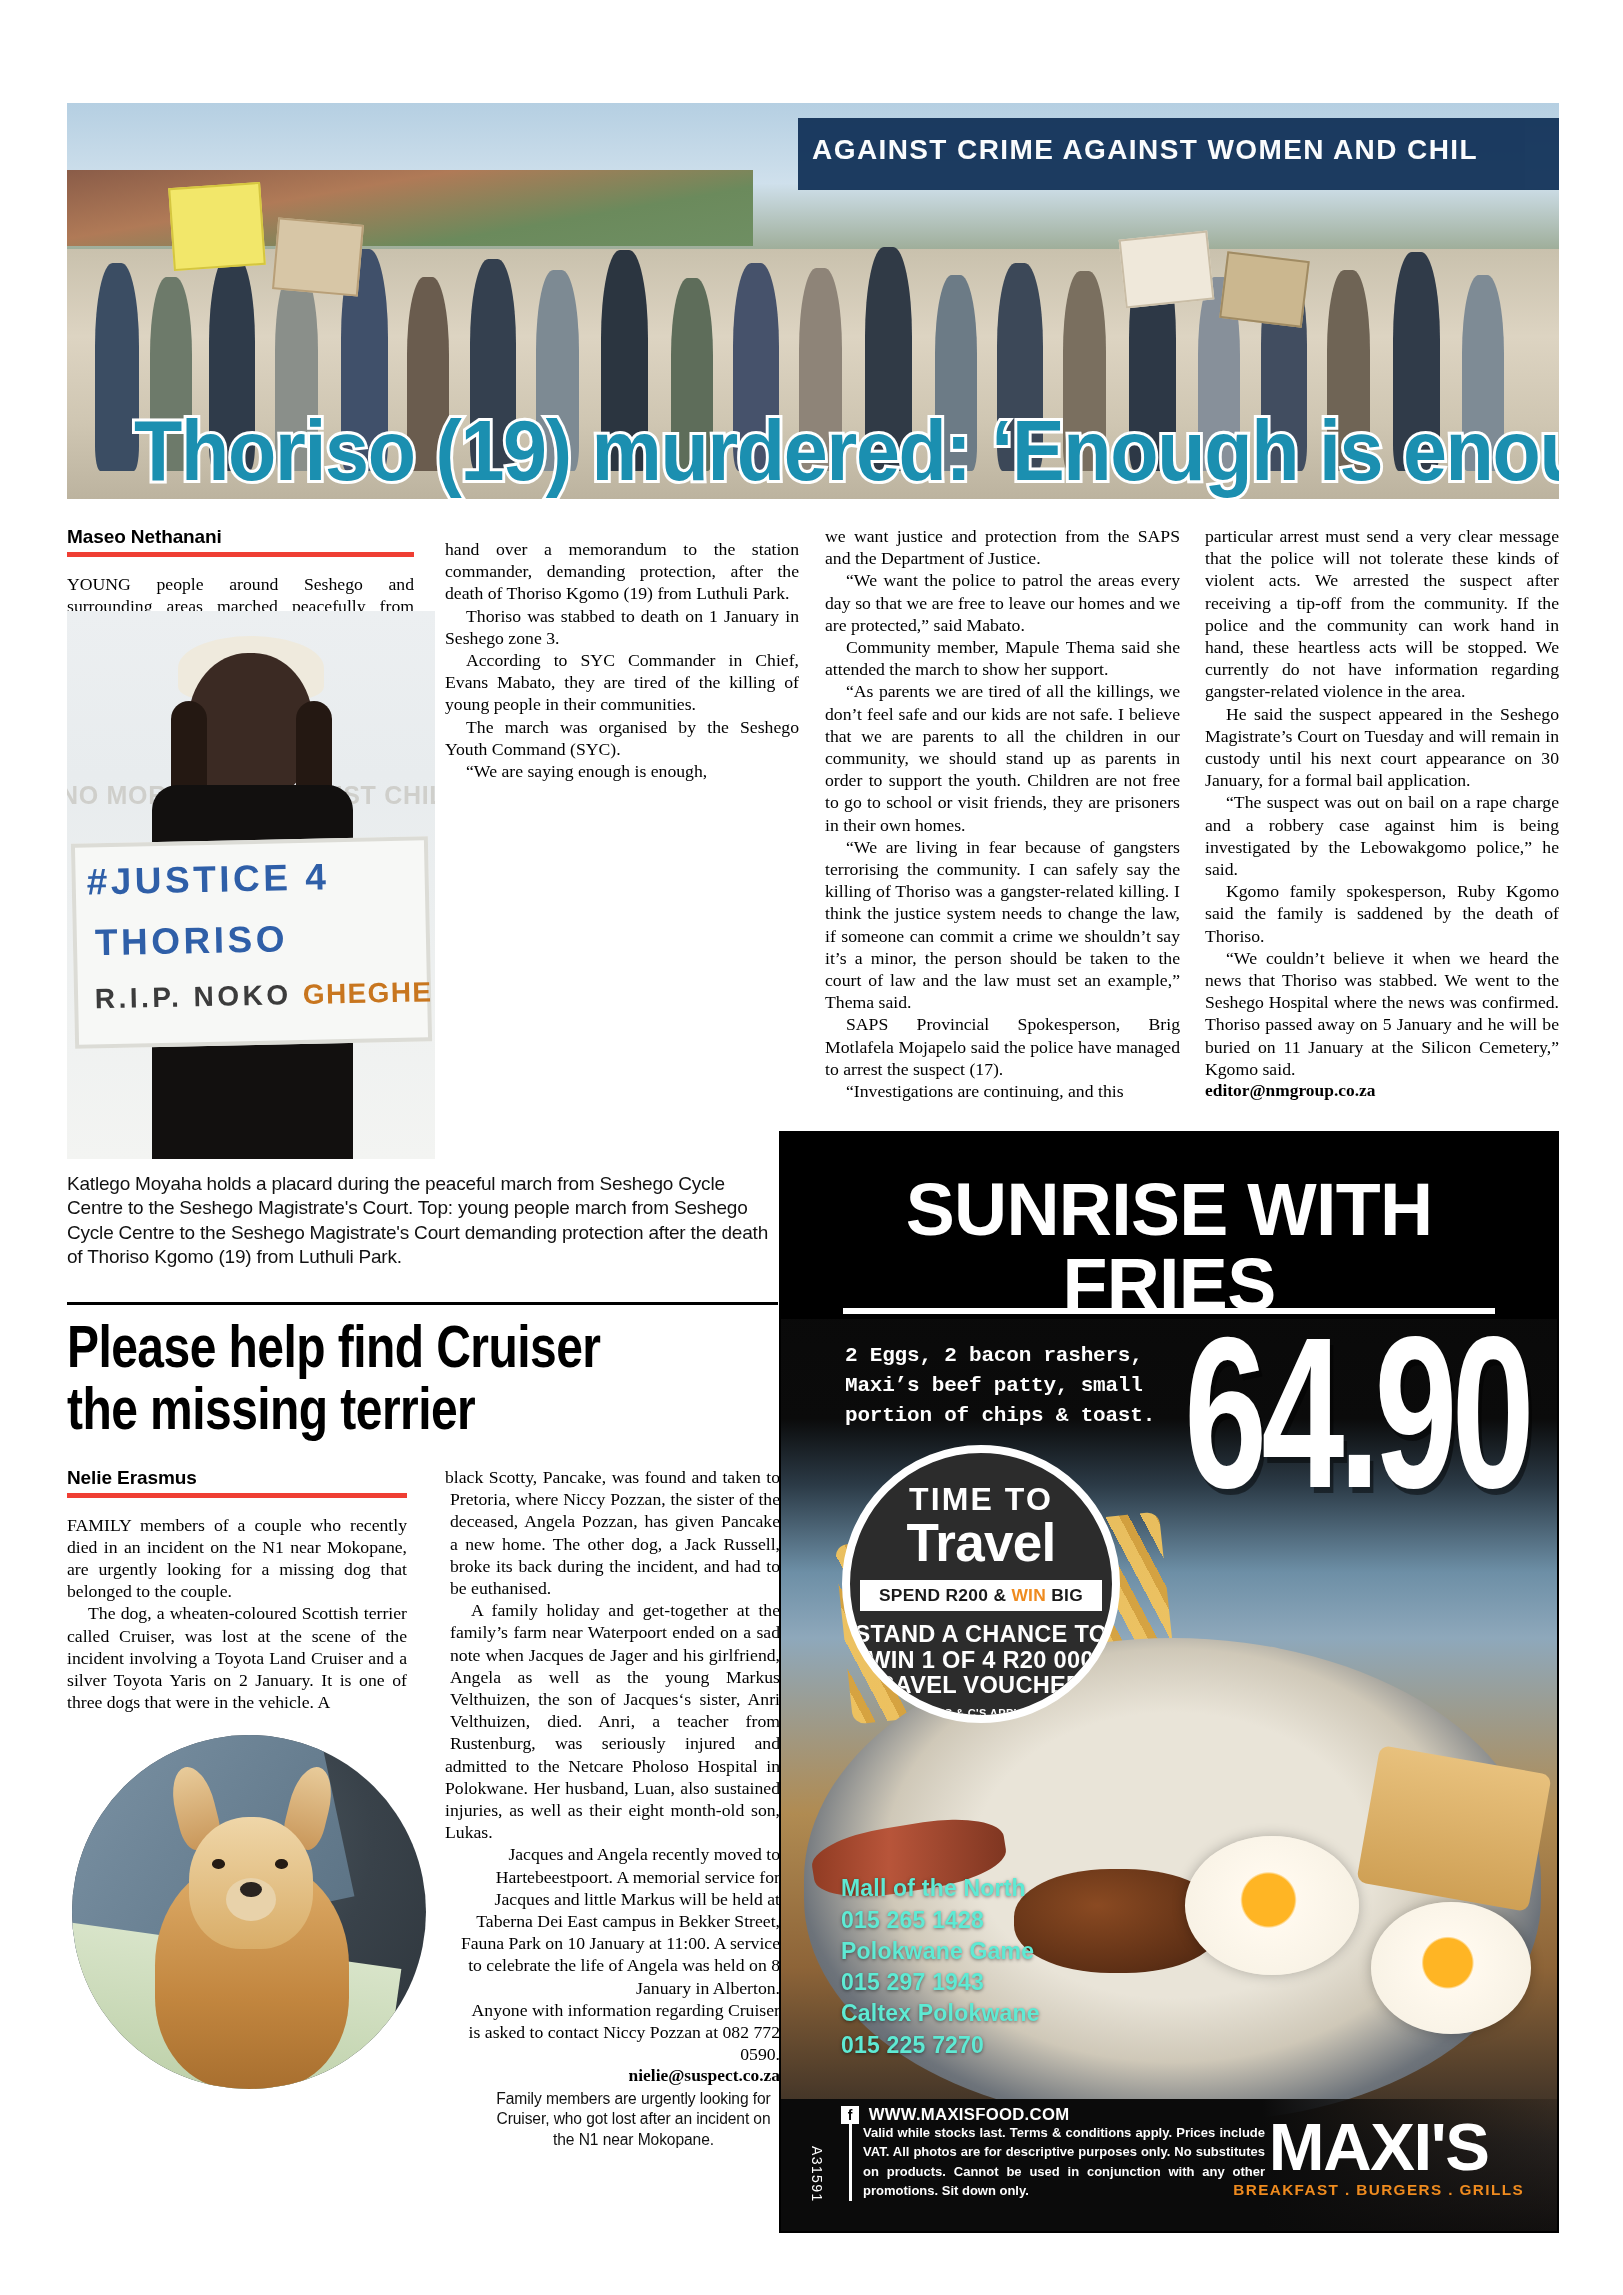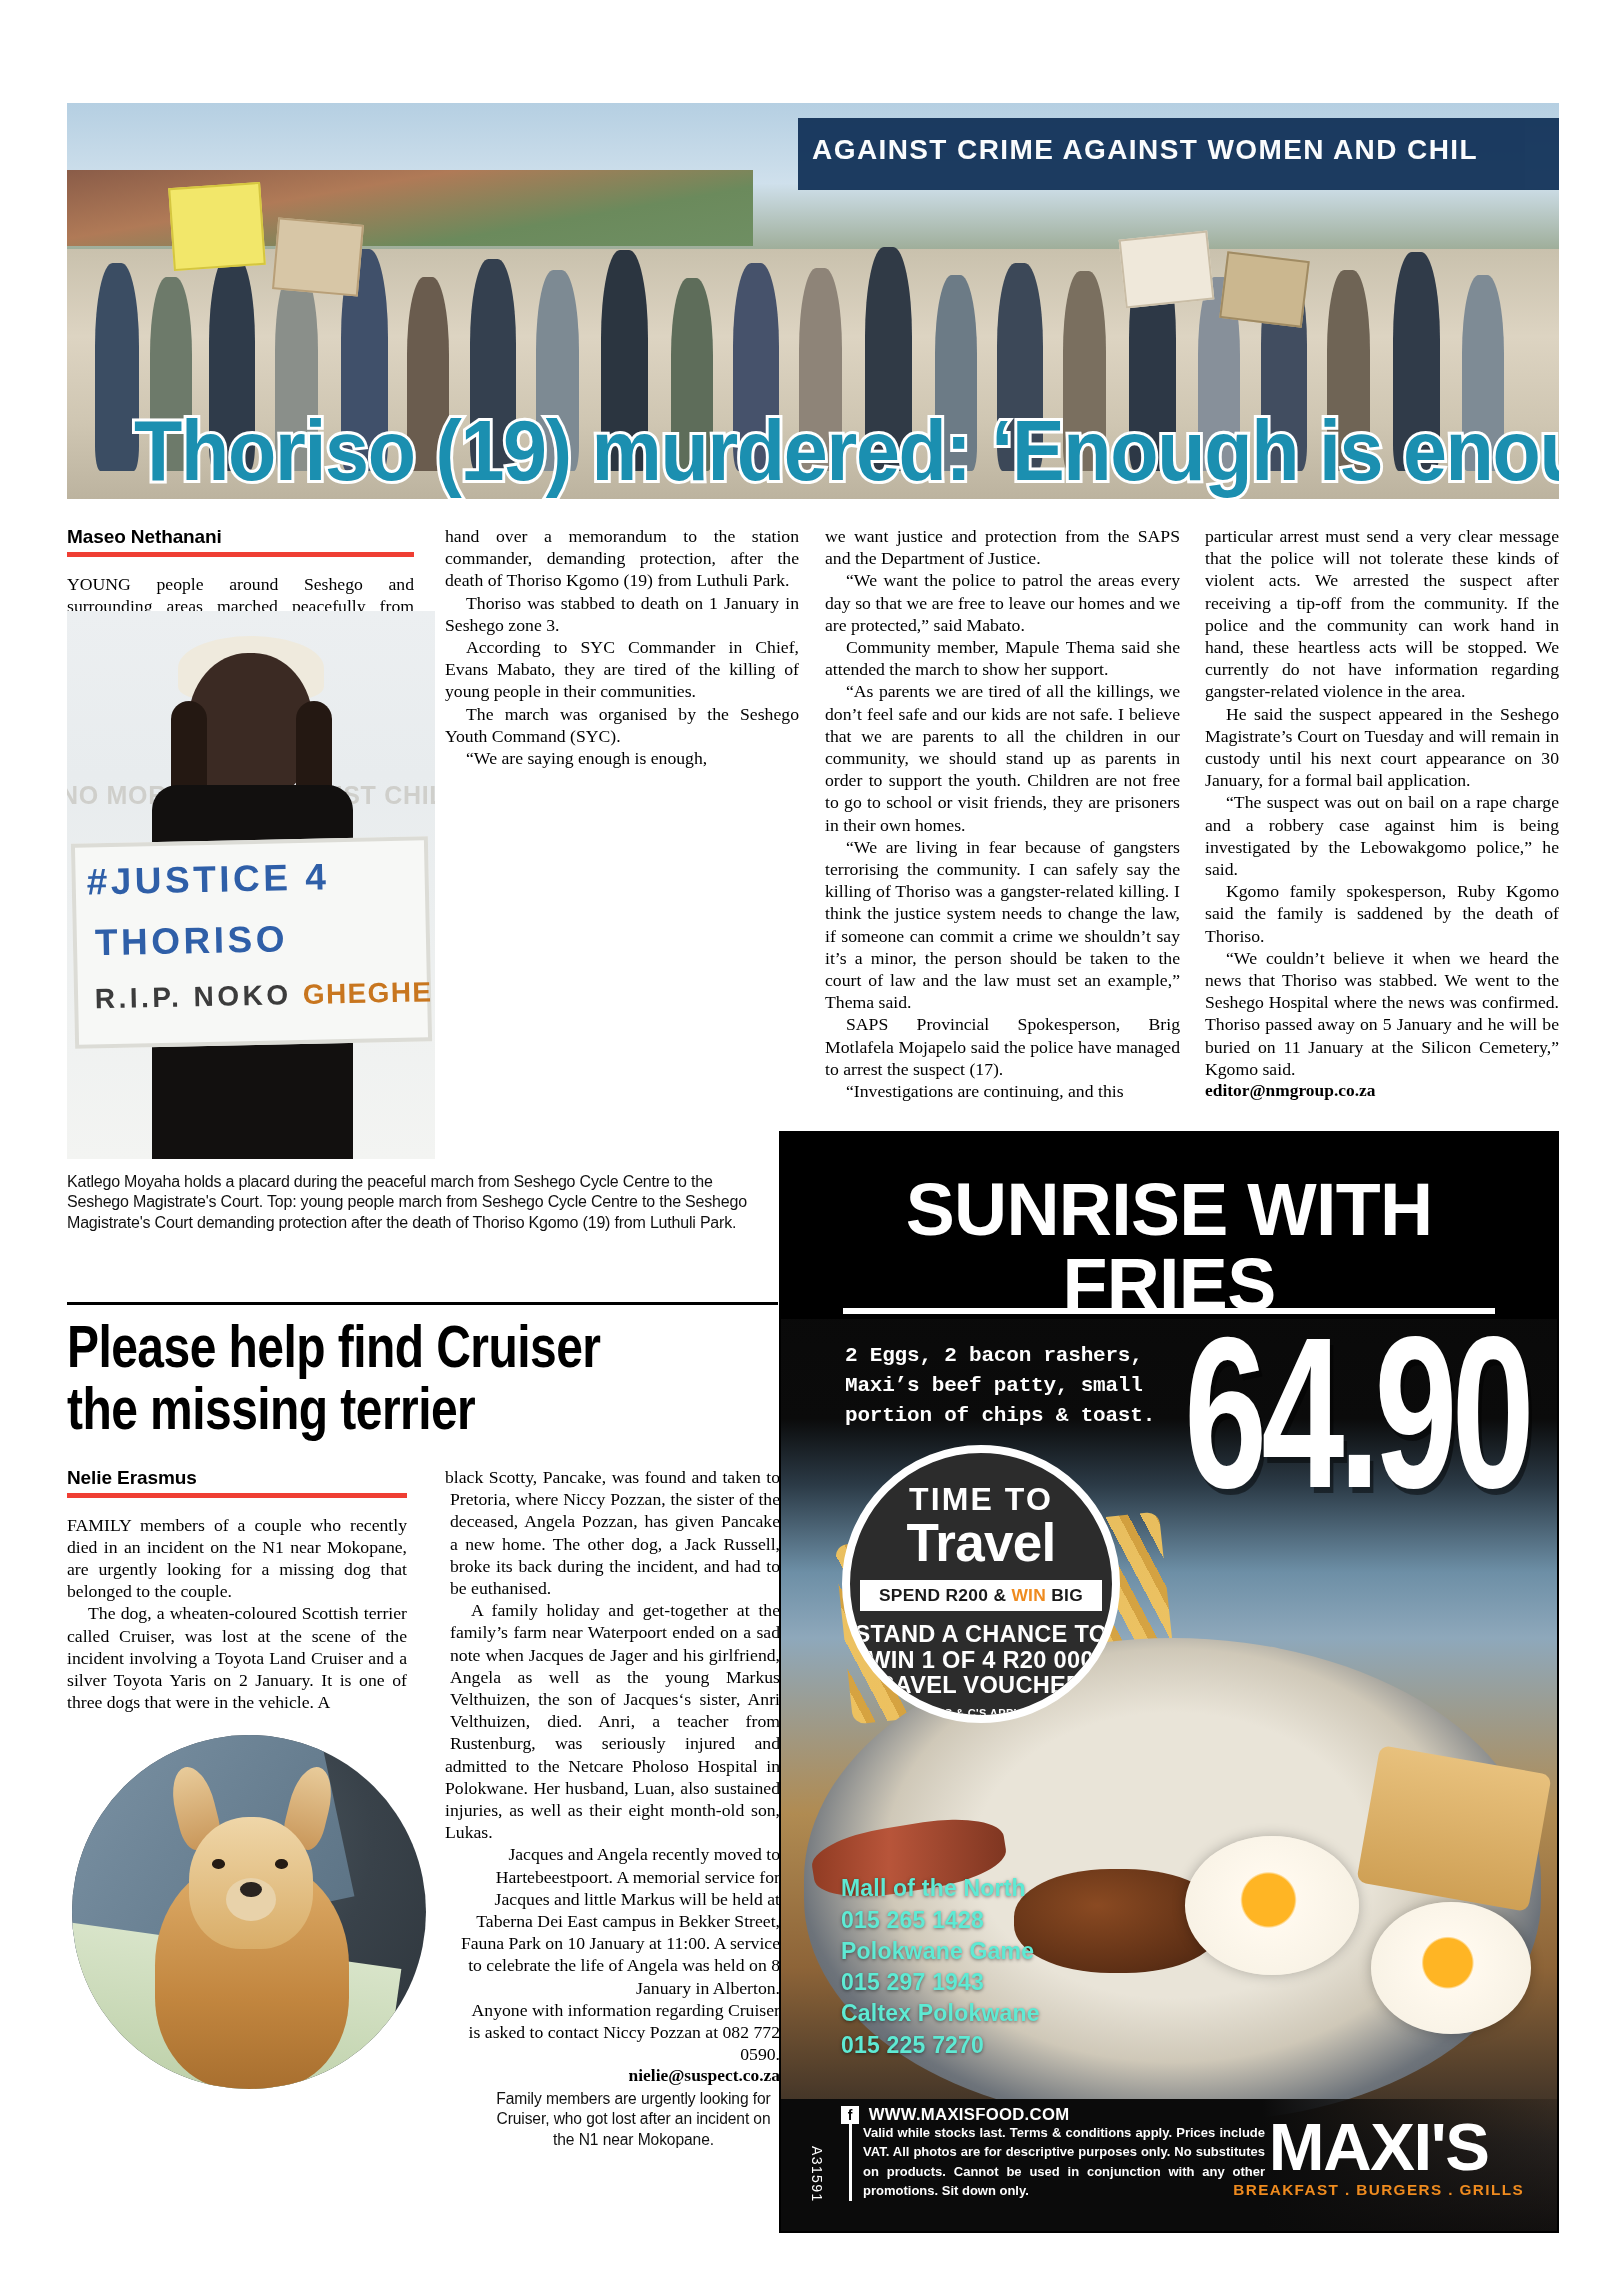--- a/index.html
+++ b/index.html
@@ -103,21 +103,21 @@
          text-align:justify; font-family:"Liberation Serif", serif; }
   .col p { text-indent: 21px; margin:0; }
   .col p.first { text-indent:0; }
   .byline {
     font-family:"Liberation Sans", sans-serif; font-weight:700; font-size:19px;
     color:#000; margin-bottom:3.5px; letter-spacing:-0.1px;
   }
   .byrule { height:4.9px; background:#ef3e33; width:100%; margin-bottom:15.3px; }
 
   #c1 { left:0;    width:347px; }
-  #c2 { left:378px; width:354px; }
+  #c2 { left:378px; width:354px;margin-top:13px; }
   #c3 { left:758px; width:355px; }
   #c4 { left:1138px; width:354px; }
 
   .email {
     font-family:"Liberation Serif", serif; font-weight:700; font-size:17.4px;
     margin-top:1.4px; text-indent:0 !important;
   }
 
   
   .photo-girl {
@@ -158,21 +158,21 @@
     position:absolute; font-family:"Liberation Sans", sans-serif; font-weight:700;
     color:#2f5fa8; letter-spacing:3.5px; white-space:nowrap;
   }
   .photo-girl .placard .l1 { left:11px; top:14px;  font-size:37px; }
   .photo-girl .placard .l2 { left:18px; top:75px; font-size:37px; }
   .photo-girl .placard .l3 { left:16.7px; top:136px; font-size:28px; color:#3c3c3c; }
   .photo-girl .placard .gg { color:#c8761f; letter-spacing:1.4px; }
 
   .caption {
     position:absolute; left:67px; top:1172px; width:711px;
-    font-family:"Liberation Sans", sans-serif; font-size:16px;
+    font-family:"Liberation Sans", sans-serif; font-size:19px;
     line-height:1.28; color:#111; letter-spacing:-0.2px;
   }
 
   
   .art2-rule { position:absolute; left:67px; top:1302px; width:711px; height:2.8px; background:#000; }
   .art2-headline {
     position:absolute; left:67px; top:1316px; width:715px;
     font-family:"Liberation Sans", sans-serif; font-weight:700;
     font-size:60px; line-height:1.04; color:#000;
     transform:scaleX(.80); transform-origin:left top; letter-spacing:-0.7px;

